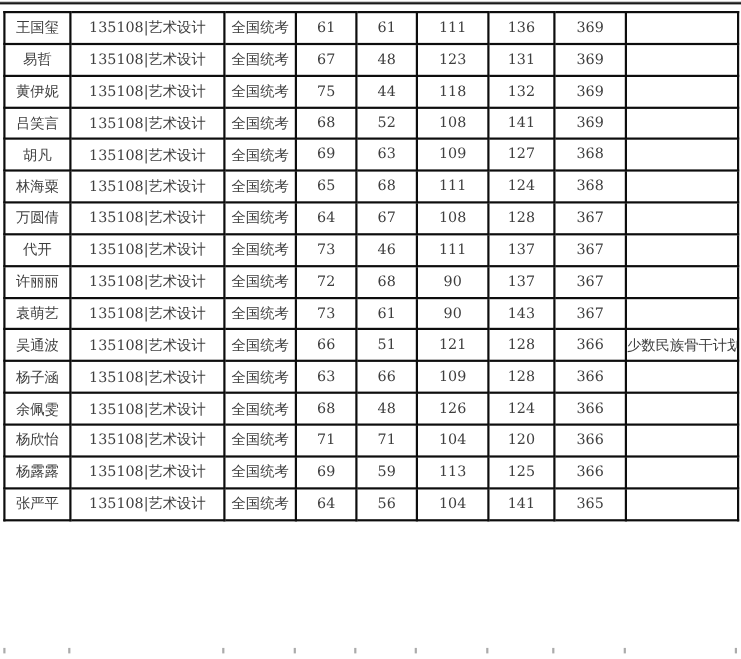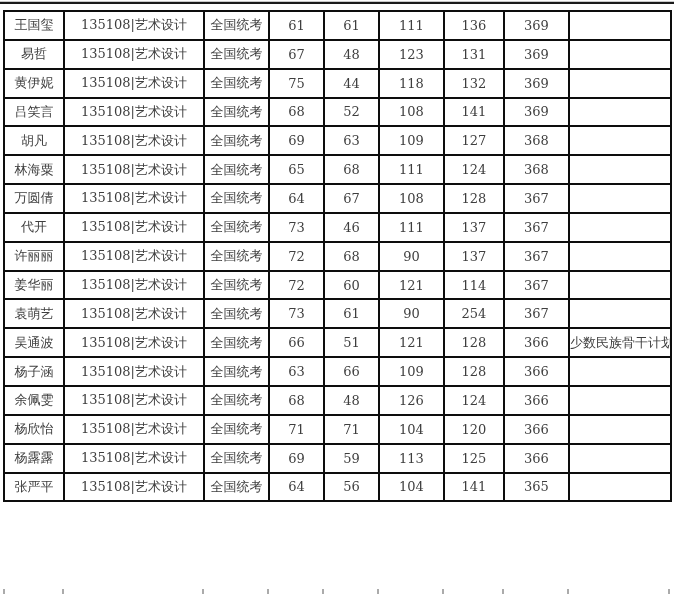--- a/index.html
+++ b/index.html
@@ -178,38 +178,27 @@
           <td class="col-program">135108|艺术设计</td>
           <td class="col-exam">全国统考</td>
           <td class="col-s1">72</td>
           <td class="col-s2">68</td>
           <td class="col-s3">90</td>
           <td class="col-s4">137</td>
           <td class="col-total">367</td>
           <td class="col-remark"></td>
         </tr>
         <tr>
-          <td class="col-name">姜华丽</td>
-          <td class="col-program">135108|艺术设计</td>
-          <td class="col-exam">全国统考</td>
-          <td class="col-s1">72</td>
-          <td class="col-s2">60</td>
-          <td class="col-s3">121</td>
-          <td class="col-s4">114</td>
-          <td class="col-total">367</td>
-          <td class="col-remark"></td>
-        </tr>
-        <tr>
           <td class="col-name">袁萌艺</td>
           <td class="col-program">135108|艺术设计</td>
           <td class="col-exam">全国统考</td>
           <td class="col-s1">73</td>
           <td class="col-s2">61</td>
           <td class="col-s3">90</td>
-          <td class="col-s4">254</td>
+          <td class="col-s4">143</td>
           <td class="col-total">367</td>
           <td class="col-remark"></td>
         </tr>
         <tr>
           <td class="col-name">吴通波</td>
           <td class="col-program">135108|艺术设计</td>
           <td class="col-exam">全国统考</td>
           <td class="col-s1">66</td>
           <td class="col-s2">51</td>
           <td class="col-s3">121</td>

